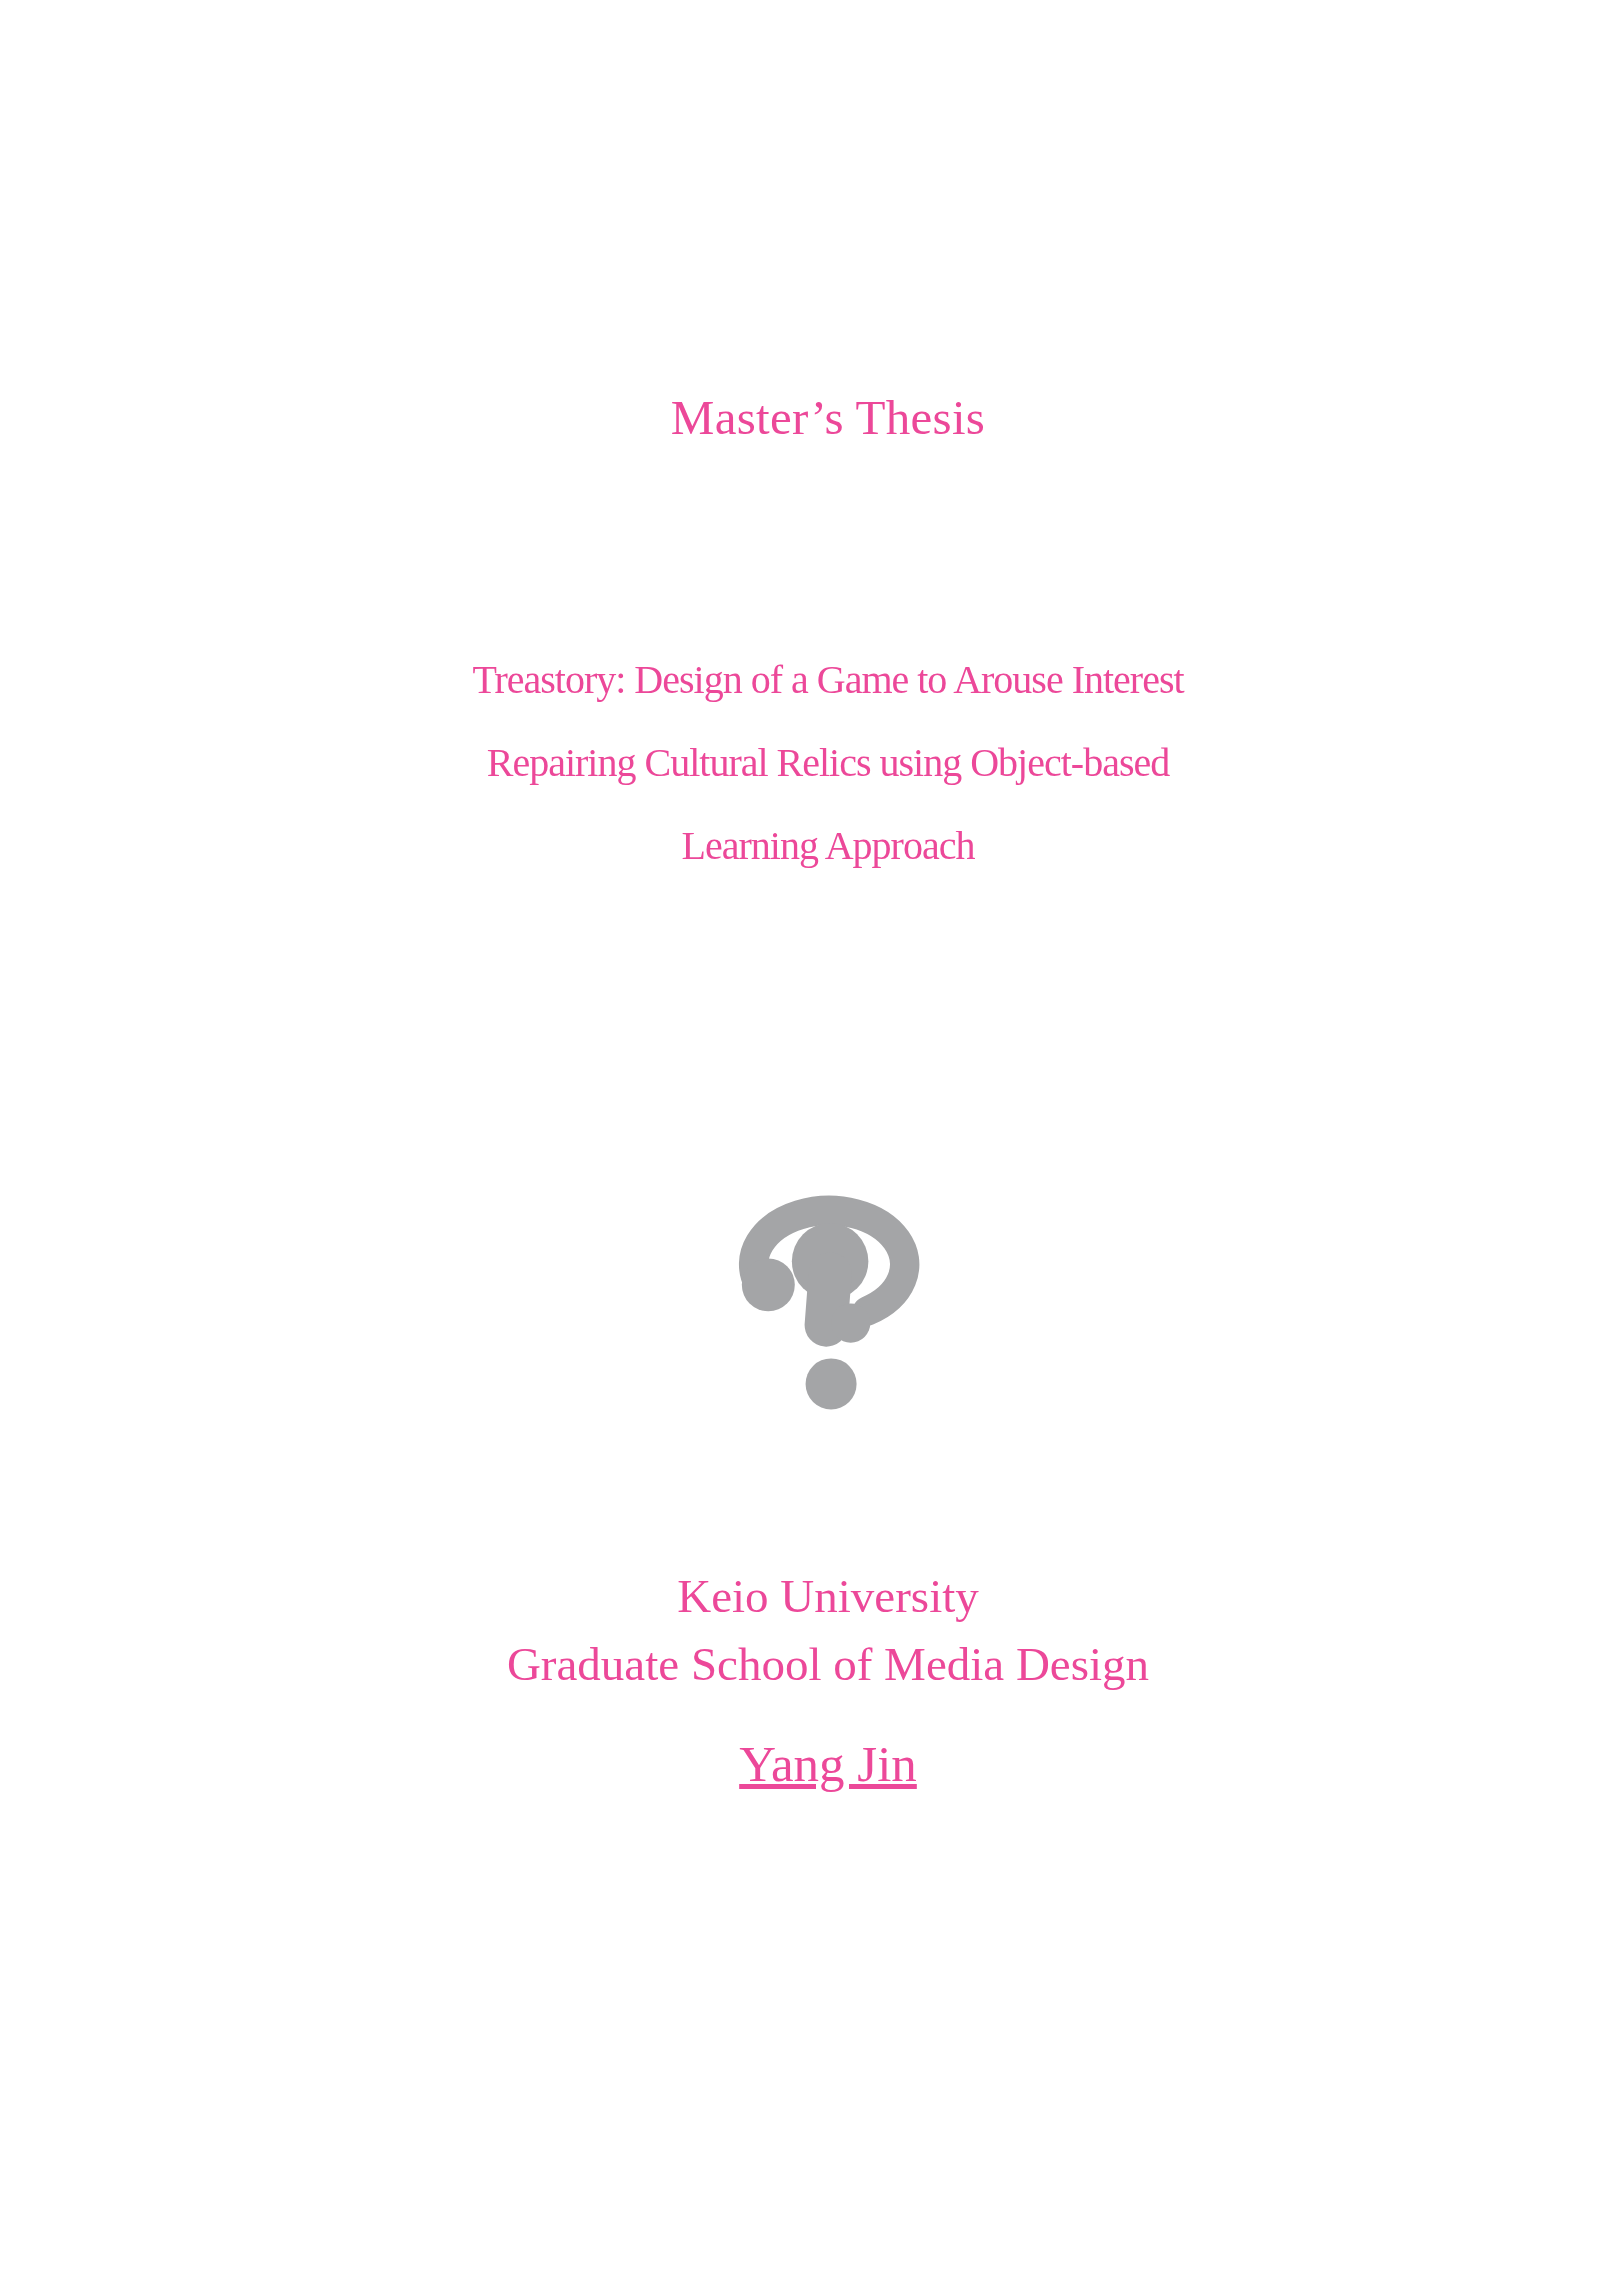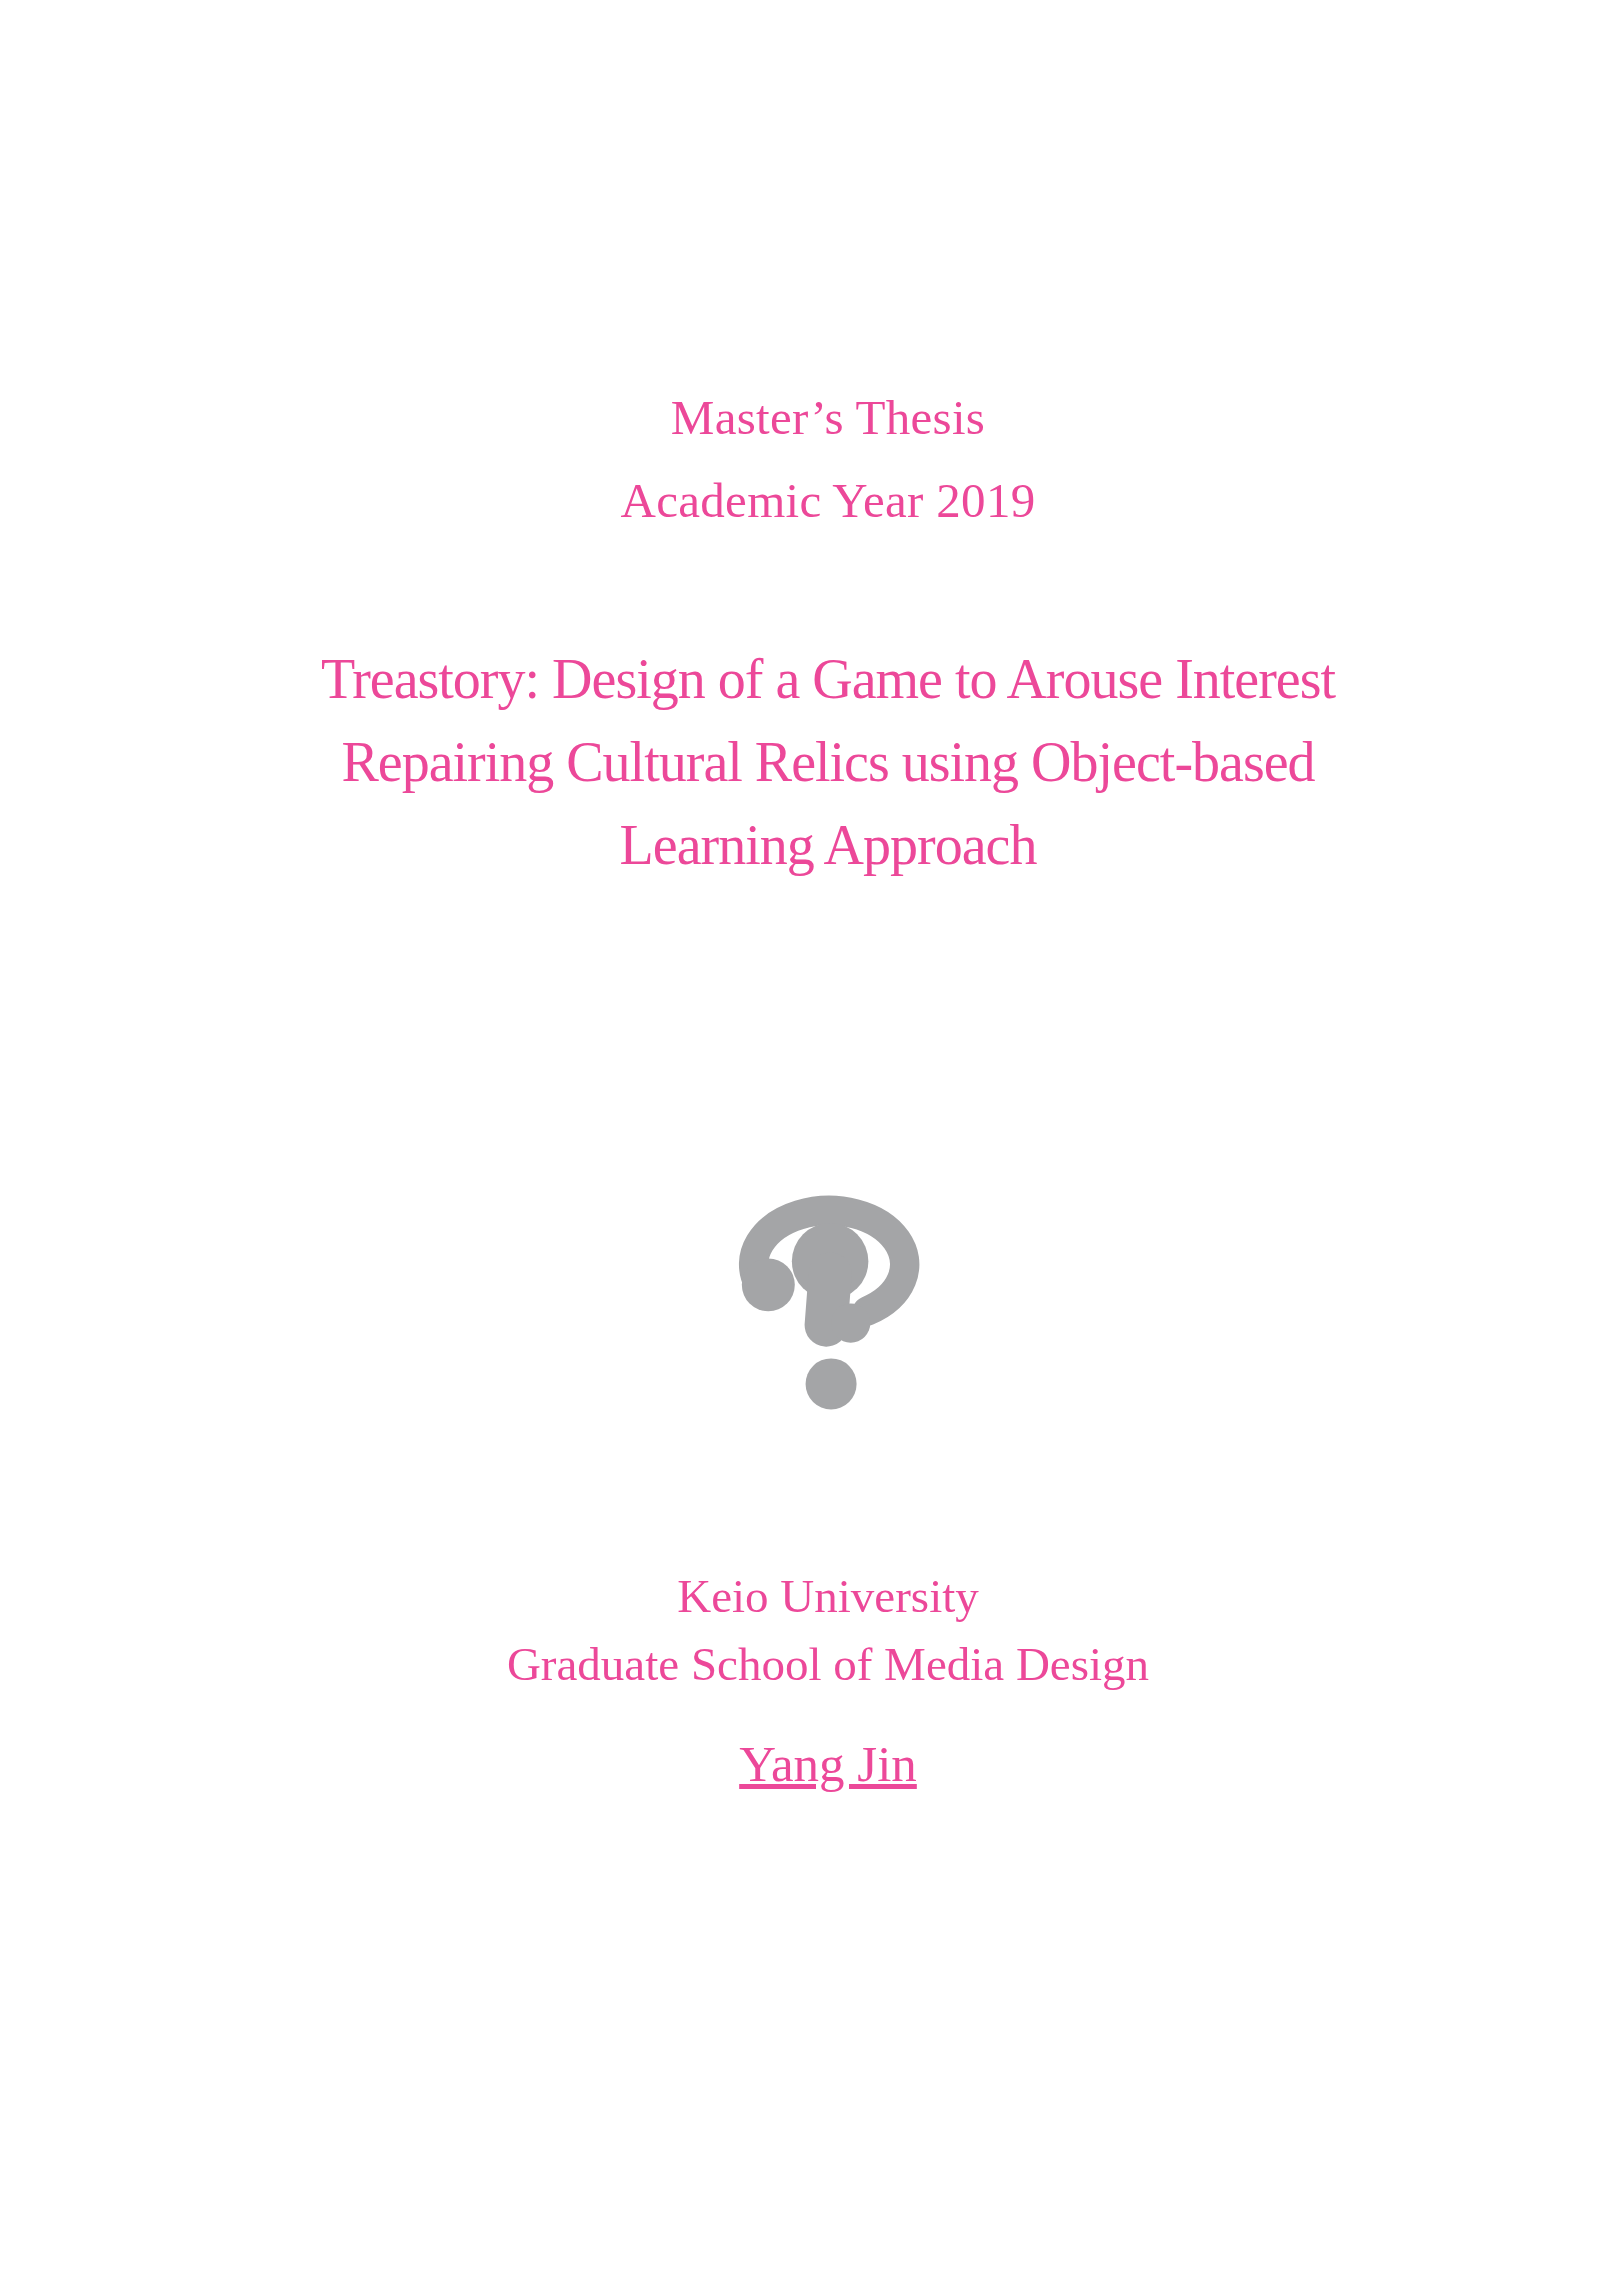--- a/index.html
+++ b/index.html
@@ -25,21 +25,21 @@
     white-space: nowrap;
   }
   .front-matter {
     top: 376px;
     font-size: 49px;
     line-height: 83px;
     letter-spacing: 0.3px;
   }
   .thesis-title {
     top: 638px;
-    font-size: 56px;
+    font-size: 40px;
     line-height: 83px;
     letter-spacing: -1px;
   }
   .affiliation {
     top: 1562px;
     font-size: 47px;
     line-height: 68px;
   }
   .author {
     top: 1735px;
@@ -55,21 +55,20 @@
     height: 255px;
   }
 </style>
 </head>
 <body>
 
 <div class="page">
 
   <div class="tblock front-matter">
     <div>Master’s Thesis</div>
-    <div>Academic Year 2019</div>
   </div>
 
   <div class="tblock thesis-title">
     <div>Treastory: Design of a Game to Arouse Interest</div>
     <div>Repairing Cultural Relics using Object-based</div>
     <div>Learning Approach</div>
   </div>
 
   <svg class="logo" viewBox="740 1200 225 260" xmlns="http://www.w3.org/2000/svg" aria-hidden="true">
 

